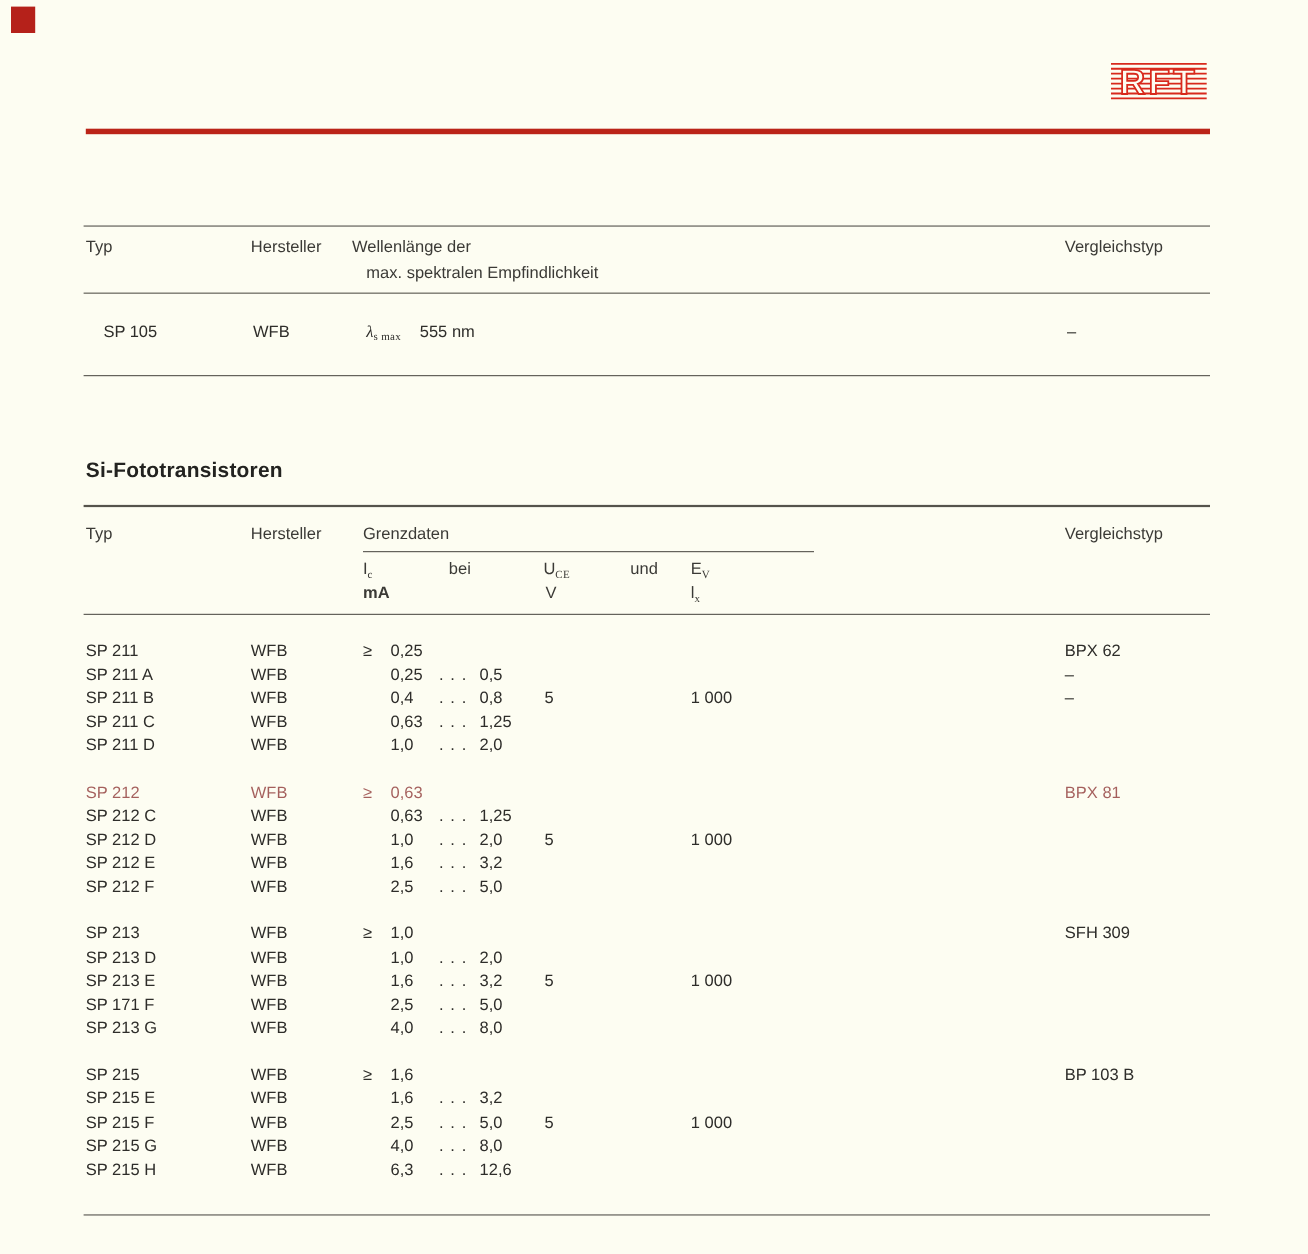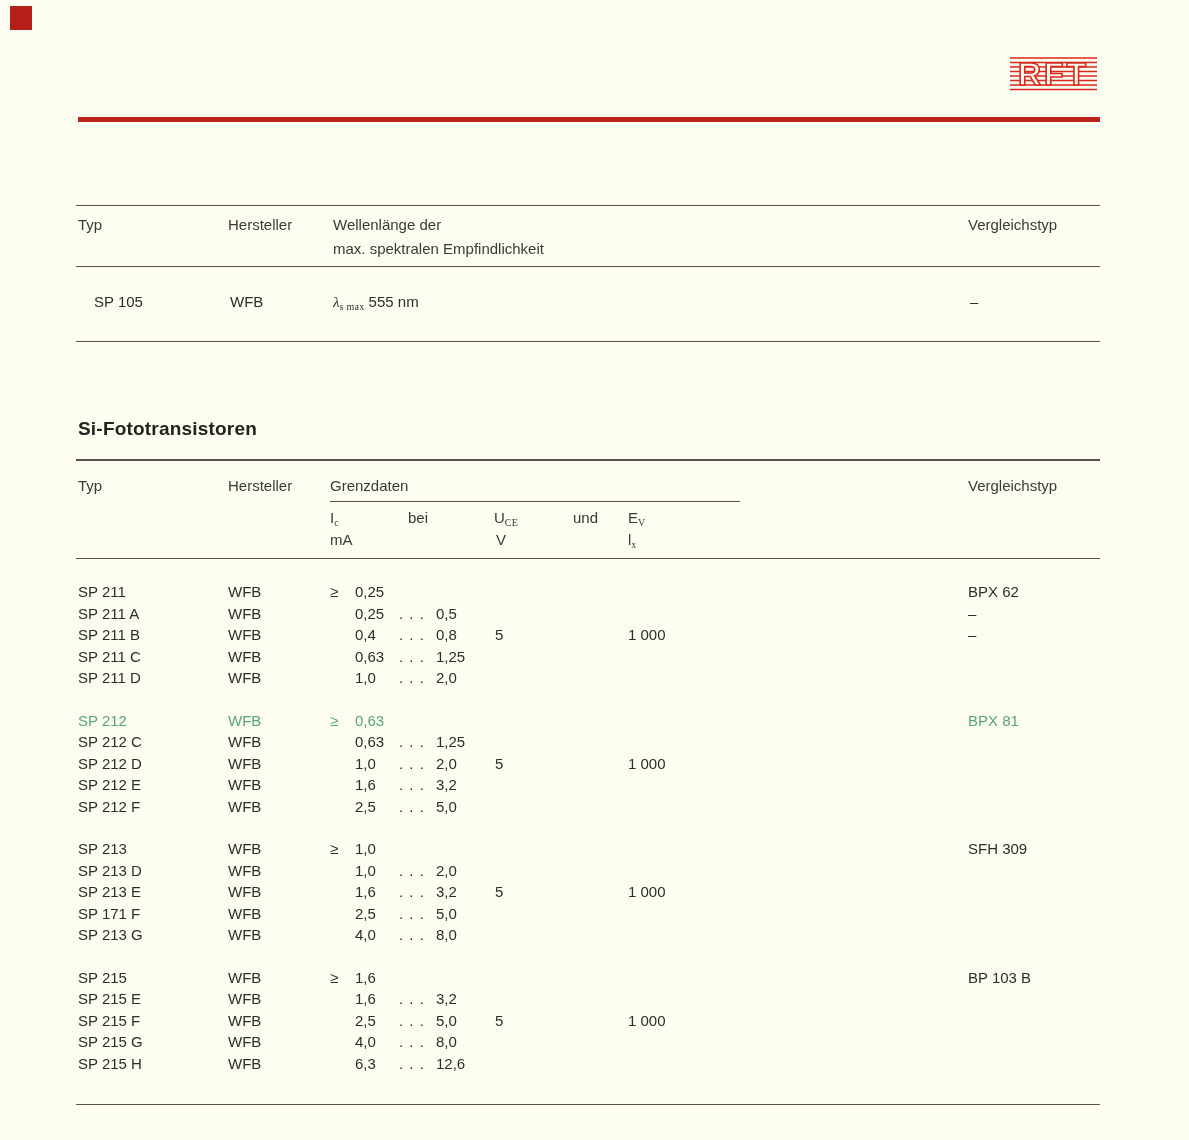--- a/index.html
+++ b/index.html
@@ -25,21 +25,21 @@
     font-size:19px;font-weight:700;color:#232320;letter-spacing:.2px;
   }
   .hdr{font-size:15px;color:#3b3a36;}
   .bt{font-size:15px;color:#2e2d2a;}
   .serif{font-family:"Liberation Serif", serif;}
   .ssub{font-family:"Liberation Serif", serif;font-size:10px;vertical-align:-3px;letter-spacing:.3px;}
   
   .rows-wrap{position:absolute;left:78px;top:581px;width:1024px;}
   .group{margin-bottom:21px;}
   .trow{display:flex;height:21.5px;line-height:21.5px;font-size:15px;color:#2e2d2a;}
-  .trow.faded{color:#15803d;opacity:.7;}
+  .trow.faded{color:#7f1d1d;opacity:.7;}
   .c-typ{width:150px;}
   .c-her{width:102px;}
   .c-ic{width:165px;display:flex;}
   .ge{width:25px;}
   .min{width:44px;}
   .dots{width:37px;letter-spacing:1px;}
   .c-uce{width:133px;}
   .c-ev{width:340px;}
   .c-ver{flex:1;}
   .logo{position:absolute;left:1007px;top:53px;}
@@ -64,48 +64,48 @@
       <line x1="3" y1="32" x2="90" y2="32"></line>
       <line x1="3" y1="36.5" x2="90" y2="36.5"></line>
     </g>
     <text x="46.5" y="32" text-anchor="middle" font-family="Liberation Sans, sans-serif" font-size="32" font-weight="bold" letter-spacing="3" fill="#fdfdf2" stroke="#d8291c" stroke-width="1.6">RFT</text>
   </svg>
 
 
   <div class="rule thin" style="left:76px;top:205px;width:1024px;"></div>
   <span class="abs hdr" style="left:78px;top:216px;">Typ</span>
   <span class="abs hdr" style="left:228px;top:216px;">Hersteller</span>
-  <span class="abs hdr" style="left:333px;top:216px;">Wellenlänge der</span>
+  <span class="abs hdr" style="left:320px;top:216px;">Wellenlänge der</span>
   <span class="abs hdr" style="left:333px;top:240px;">max. spektralen Empfindlichkeit</span>
   <span class="abs hdr" style="left:968px;top:216px;">Vergleichstyp</span>
   <div class="rule thin" style="left:76px;top:266px;width:1024px;"></div>
 
   <div>
     <span class="abs bt" style="left:94px;top:293px;">SP 105</span>
     <span class="abs bt" style="left:230px;top:293px;">WFB</span>
-    <span class="abs bt" style="left:333px;top:293px;"><i class="serif">λ</i><sub class="ssub">s max</sub><span style="margin-left:4px;">555 nm</span></span>
+    <span class="abs bt" style="left:333px;top:293px;"><i class="serif">λ</i><sub class="ssub">s max</sub><span style="margin-left:17px;">555 nm</span></span>
     <span class="abs bt" style="left:970px;top:293px;">–</span>
   </div>
   <div class="rule thin" style="left:76px;top:341px;width:1024px;"></div>
 
   <h2 class="section" style="top:418px;">Si-Fototransistoren</h2>
 
   <div class="rule" style="left:76px;top:459px;width:1024px;"></div>
   <span class="abs hdr" style="left:78px;top:477px;">Typ</span>
   <span class="abs hdr" style="left:228px;top:477px;">Hersteller</span>
   <span class="abs hdr" style="left:330px;top:477px;">Grenzdaten</span>
   <span class="abs hdr" style="left:968px;top:477px;">Vergleichstyp</span>
   <div class="rule thin" style="left:330px;top:501px;width:410px;"></div>
 
   <span class="abs hdr" style="left:330px;top:509px;"><span>I</span><sub class="ssub">c</sub></span>
   <span class="abs hdr" style="left:408px;top:509px;">bei</span>
   <span class="abs hdr" style="left:494px;top:509px;"><span>U</span><sub class="ssub">CE</sub></span>
   <span class="abs hdr" style="left:573px;top:509px;">und</span>
   <span class="abs hdr" style="left:628px;top:509px;"><span>E</span><sub class="ssub">V</sub></span>
-  <span class="abs hdr" style="left:330px;top:531px;">mA</span>
+  <span class="abs hdr" style="left:330px;top:531px;font-weight:bold;">mA</span>
   <span class="abs hdr" style="left:496px;top:531px;">V</span>
   <span class="abs hdr" style="left:628px;top:531px;"><span>l</span><sub class="ssub">x</sub></span>
 
   <div class="rule thin" style="left:76px;top:558px;width:1024px;"></div>
 
   <div class="rows-wrap">
       <div class="group">
         <div class="trow">
           <span class="c-typ">SP 211</span>
           <span class="c-her">WFB</span>

